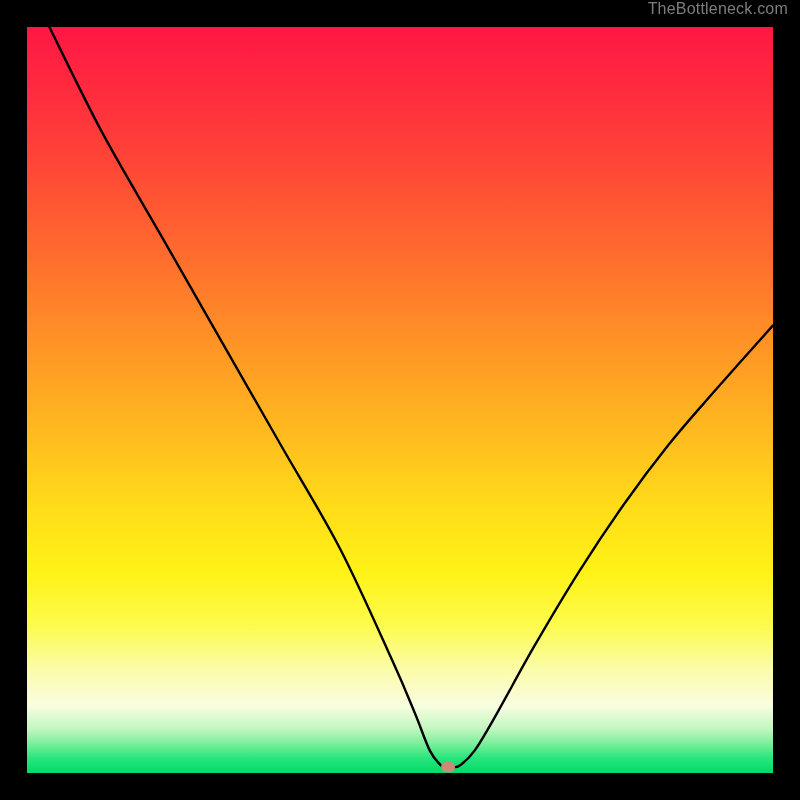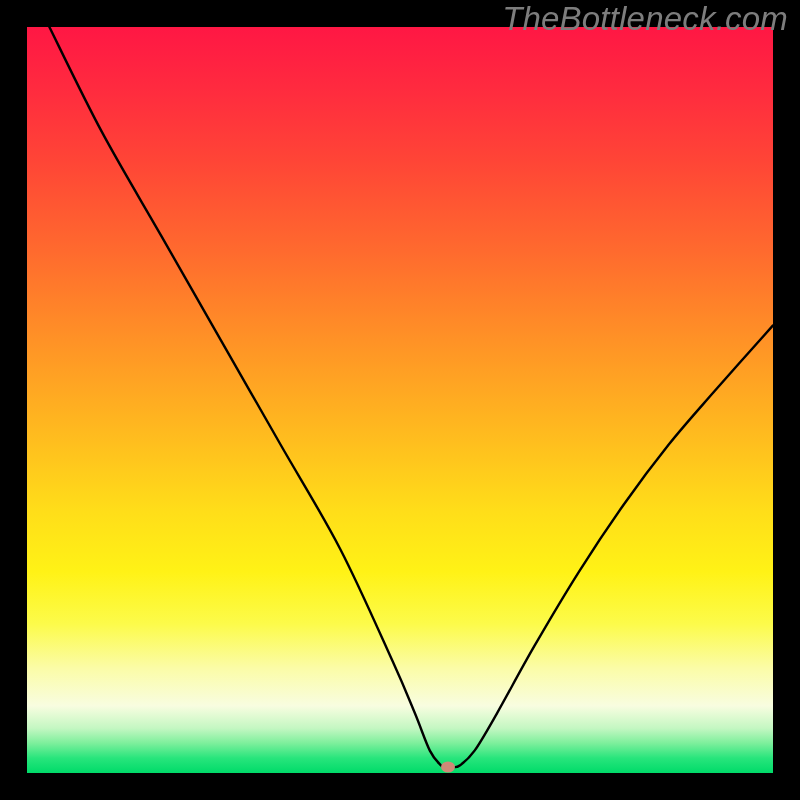--- a/index.html
+++ b/index.html
@@ -15,25 +15,24 @@
     position: relative;
     width: 800px;
     height: 800px;
     background: #000;
   }
   .watermark {
     position: absolute;
     top: 0;
     right: 12px;
     color: #7d7d7d;
-    font-size: 33px;
+    font-size: 16px;
     font-weight: 500;
     letter-spacing: 0.2px;
     z-index: 10;
-    font-style: italic;
   }
   .plot-area {
     position: absolute;
     left: 27px;
     top: 27px;
     width: 746px;
     height: 746px;
     background: linear-gradient(to bottom,
       #ff1744 0%,
       #ff2a3f 8%,

